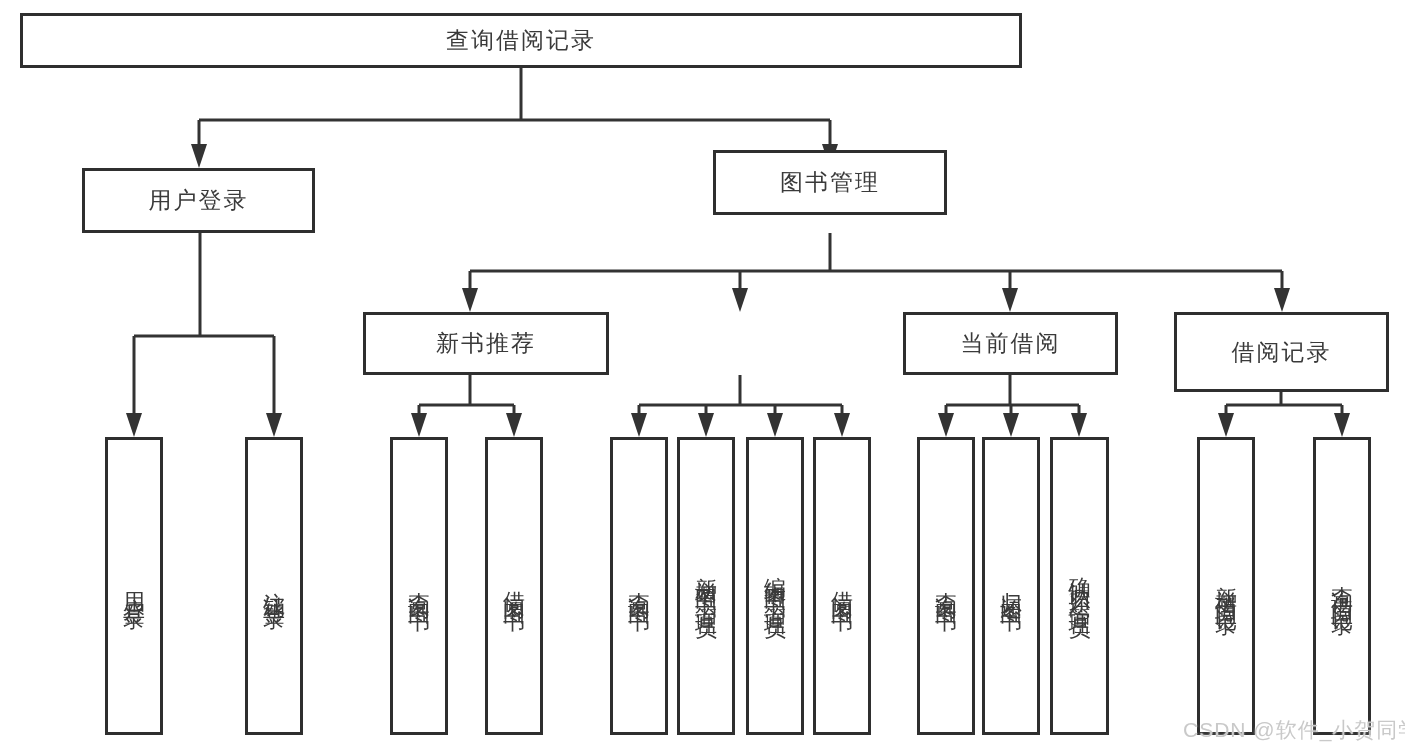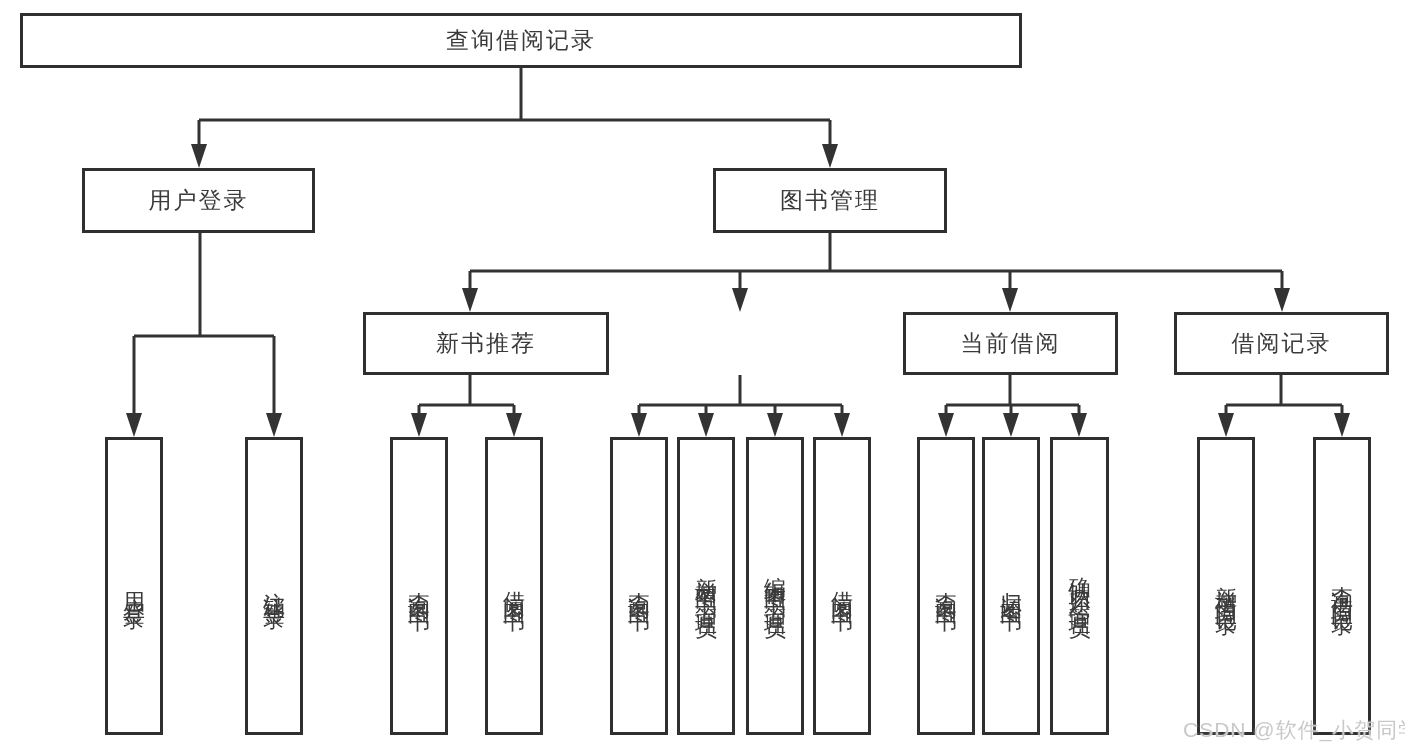--- a/index.html
+++ b/index.html
@@ -111,25 +111,25 @@
       <polygon points="1003,413 1019,413 1011,437"></polygon>
       <polygon points="1071,413 1087,413 1079,437"></polygon>
       <polygon points="1218,413 1234,413 1226,437"></polygon>
       <polygon points="1334,413 1350,413 1342,437"></polygon>
     </g>
   </svg>
 
   <div class="node" style="left:20px;top:13px;width:1002px;height:55px">查询借阅记录</div>
 
   <div class="node" style="left:82px;top:168px;width:233px;height:65px">用户登录</div>
-  <div class="node" style="left:713px;top:168px;width:234px;height:65px">图书管理</div>
+  <div class="node" style="left:713px;top:150px;width:234px;height:65px">图书管理</div>
 
   <div class="node" style="left:363px;top:312px;width:246px;height:63px">新书推荐</div>
   <div class="node" style="left:903px;top:312px;width:215px;height:63px">当前借阅</div>
-  <div class="node" style="left:1174px;top:312px;width:215px;height:63px">借阅记录</div>
+  <div class="node" style="left:1174px;top:312px;width:215px;height:80px">借阅记录</div>
 
   <div class="node vert" style="left:105px;top:437px;width:58px;height:298px">用户登录</div>
   <div class="node vert" style="left:245px;top:437px;width:58px;height:298px">注销登录</div>
 
   <div class="node vert" style="left:390px;top:437px;width:58px;height:298px">查询图书</div>
   <div class="node vert" style="left:485px;top:437px;width:58px;height:298px">借阅图书</div>
 
   <div class="node vert" style="left:610px;top:437px;width:58px;height:298px">查询图书</div>
   <div class="node vert" style="left:677px;top:437px;width:58px;height:298px">新增图书（管理员）</div>
   <div class="node vert" style="left:746px;top:437px;width:58px;height:298px">编辑图书（管理员）</div>

